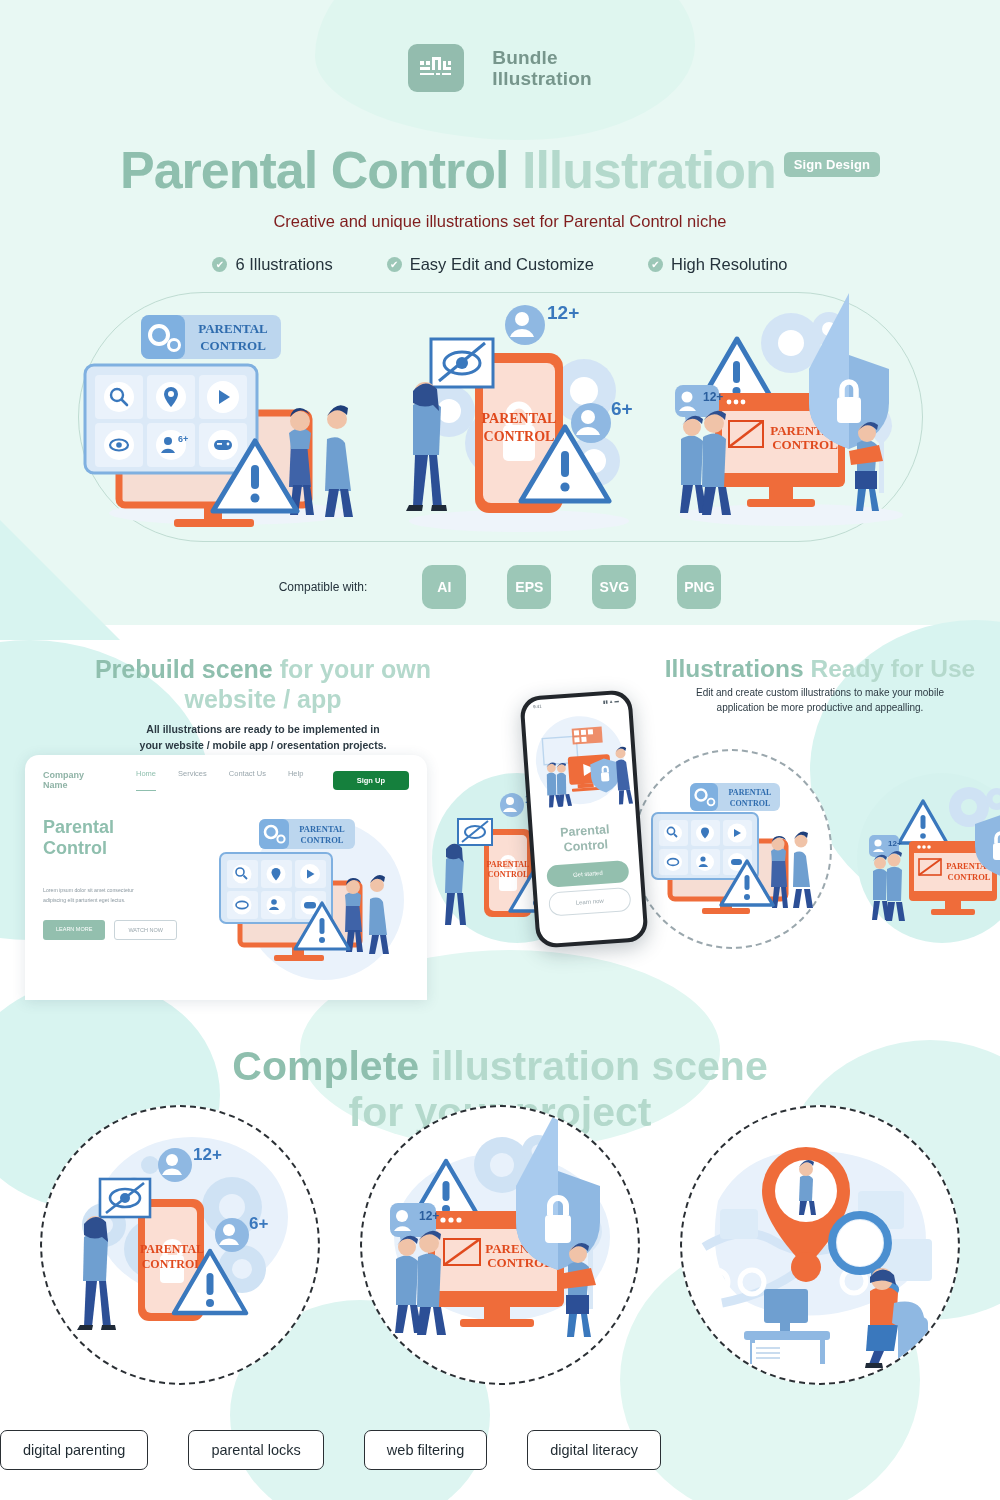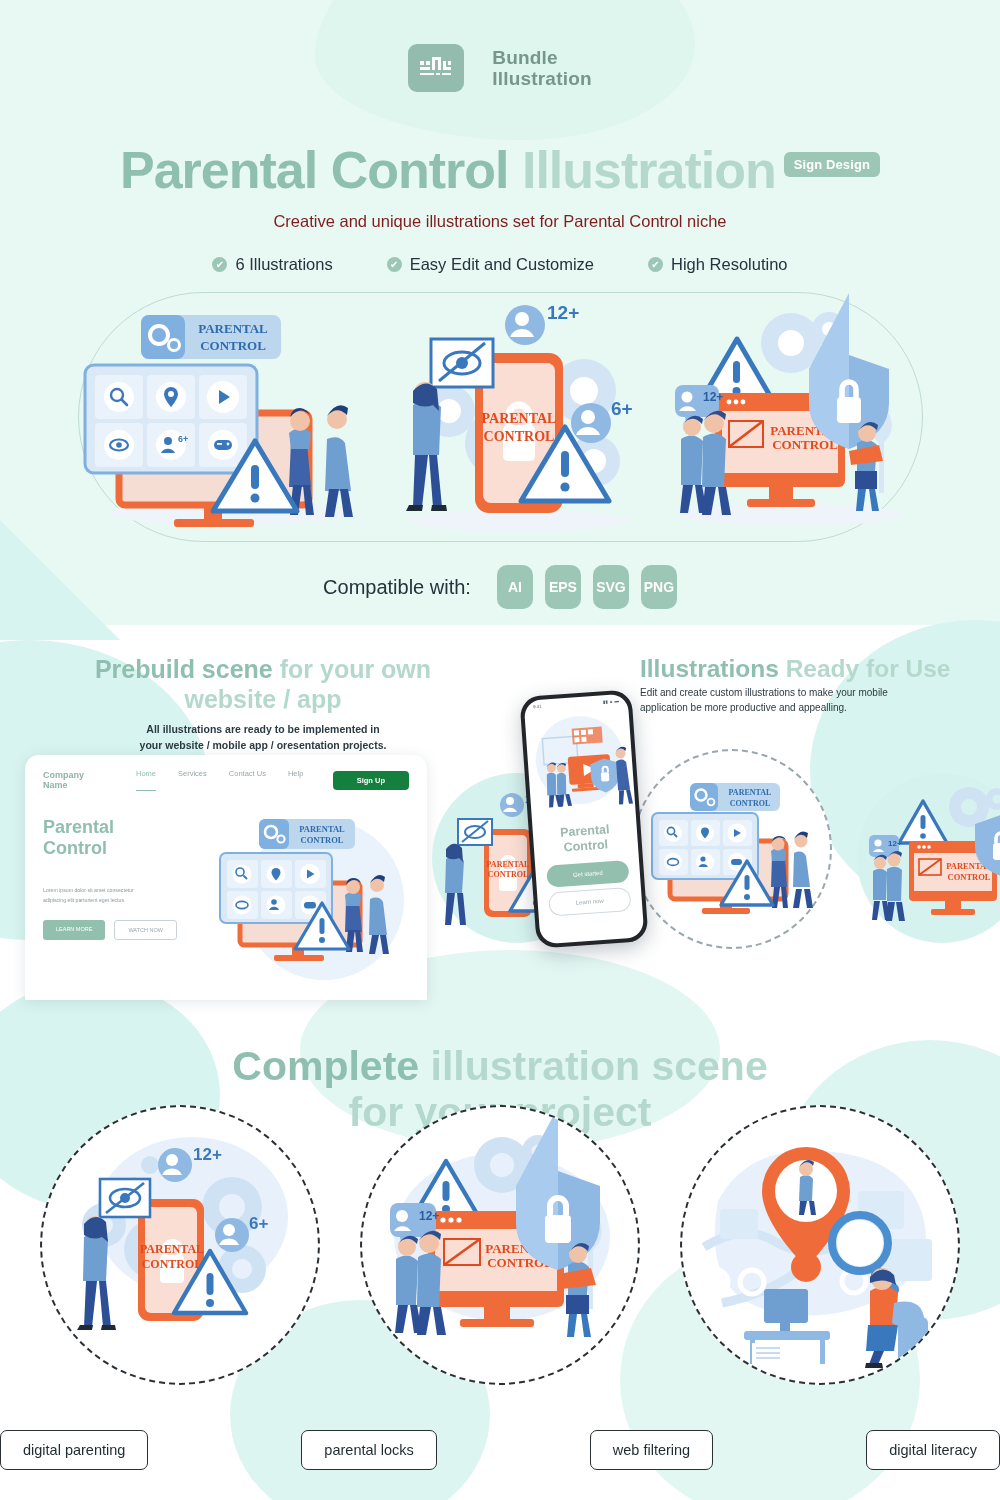--- a/index.html
+++ b/index.html
@@ -70,33 +70,33 @@
     position: absolute; left: 78px; top: 292px; width: 845px; height: 250px;
     border: 1.4px solid #bfdcd2; border-radius: 125px; background: transparent;
   }
   .hero-cell { position: absolute; top: 0; height: 250px; }
 
   
   .compat {
     position: absolute; left: 0; right: 0; top: 565px;
     display: flex; justify-content: center; align-items: center; gap: 12px;
   }
-  .compat-label { font-size: 20px; color: #25333c; margin-right: 14px; }
+  .compat-label { font-size: 12px; color: #25333c; margin-right: 14px; }
   .fmt {
-    width: 36px; height: 44px; border-radius: 10px; background: #9cc7b7;
+    width: 44px; height: 44px; border-radius: 10px; background: #9cc7b7;
     color: #fff; font-size: 14px; font-weight: bold;
-    display: flex; align-items: center; justify-content: center;
+    display: flex; align-items: center; justify-content: center; margin-left: 29px;
   }
 
   
   .prebuild-head { position:absolute; left:58px; top:655px; width:410px; text-align:center; }
   .ph-title { font-size: 25px; font-weight: bold; line-height: 1.18; }
   .ph-sub { margin-top:8px; font-size:10.5px; color:#2c3a43; line-height:1.5;font-weight:bold; }
 
-  .ready-head { position:absolute; left:640px; top:655px; width:360px; }
+  .ready-head { position:absolute; left:640px; top:655px; width:360px;text-align:center; }
   .rh-title { font-size: 24.5px; font-weight: bold; line-height:1.15; white-space:nowrap; }
   .rh-sub { margin-top:2px; font-size:10px; color:#2c3a43; line-height:1.5; }
 
   
   .site-mock {
     position:absolute; left:25px; top:755px; width:402px; height:245px;
     background:#fff; border-radius:14px 14px 0 0;
     box-shadow: 0 2px 14px rgba(40,70,90,.13);
     overflow:hidden;
   }
@@ -146,21 +146,21 @@
   .complete-head { position:absolute; left:0; right:0; top:1044px; text-align:center; }
   .ch-title { font-size:41px; font-weight:bold; line-height:1.12; }
 
   .circles { position:absolute; left:0; right:0; top:1105px; display:flex; justify-content:center; gap:40px; }
   .circle {
     width:280px; height:280px; border-radius:50%;
     border:2.5px dashed #2a2f34; background:#fff;
     position:relative; overflow:hidden;
   }
 
-  .tags { position:absolute; left:0; right:0; top:1430px; display:flex; justify-content:space-between; gap:40px; }
+  .tags { position:absolute; left:0; right:16px; top:1430px; display:flex; justify-content:flex-start; gap:40px; }
   .tag {
     border:1.3px solid #2a2f34; border-radius:7px; background:#fff;
     padding:11px 22px; font-size:14.5px; color:#1f2a31; font-weight:500;
   }
   svg { display:block; overflow:visible; }
 </style>
 </head>
 <body>
 
 <div class="page">

